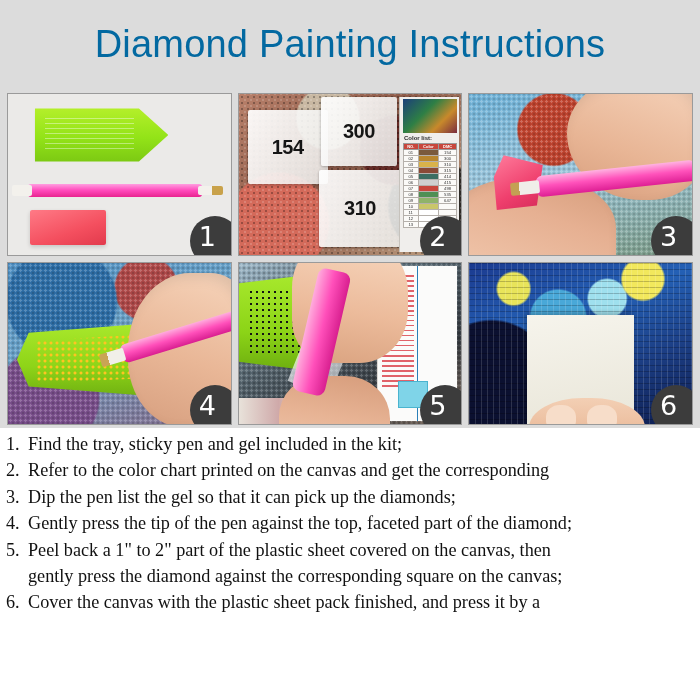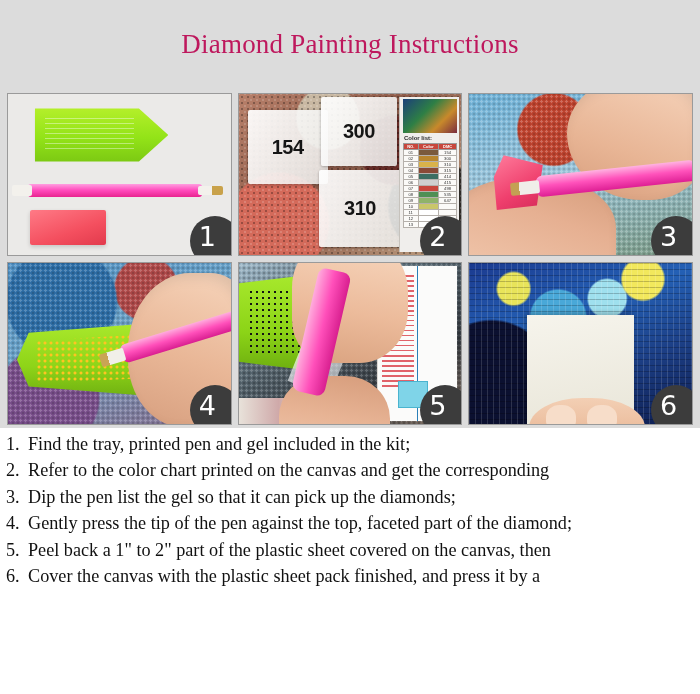--- a/index.html
+++ b/index.html
@@ -21,24 +21,24 @@
 
   
   .title-bar {
     height: 88px;
     display: flex;
     align-items: center;
     justify-content: center;
     background: #dcdcdc;
   }
   .title-bar h1 {
-    font-family: Liberation Serif, serif;
-    font-size: 27px;
+    font-family: Liberation Sans, sans-serif;
+    font-size: 38px;
     font-weight: 400;
-    color: #be185d;
+    color: #0369a1;
     letter-spacing: 0.2px;
     white-space: nowrap;
   }
 
   
   .grid {
     position: absolute;
     top: 93px;
     left: 7px;
     width: 686px;
@@ -576,38 +576,42 @@
       </div>
       <div class="badge">6</div>
     </div>
 
   </div>
 
   <div class="instructions">
     <ol id="instr-list">
         <li>
           <span class="num">1.</span>
-          <span class="txt">Find the tray, printed pen and gel included in the kit;</span>
+          <span class="txt">Find the tray, sticky pen and gel included in the kit;</span>
         </li>
         <li>
           <span class="num">2.</span>
           <span class="txt">Refer to the color chart printed on the canvas and get the corresponding</span>
         </li>
         <li>
           <span class="num">3.</span>
           <span class="txt">Dip the pen list the gel so that it can pick up the diamonds;</span>
         </li>
         <li>
           <span class="num">4.</span>
           <span class="txt">Gently press the tip of the pen against the top, faceted part of the diamond;</span>
         </li>
         <li>
           <span class="num">5.</span>
           <span class="txt">Peel back a 1" to 2" part of the plastic sheet covered on the canvas, then</span>
         </li>
         <li>
+          <span class="num"></span>
+          <span class="txt">gently press the diamond against the corresponding square on the canvas;</span>
+        </li>
+        <li>
           <span class="num">6.</span>
           <span class="txt">Cover the canvas with the plastic sheet pack finished, and press it by a</span>
         </li>
       </ol>
   </div>
 
 </div>
 
 </body></html>

